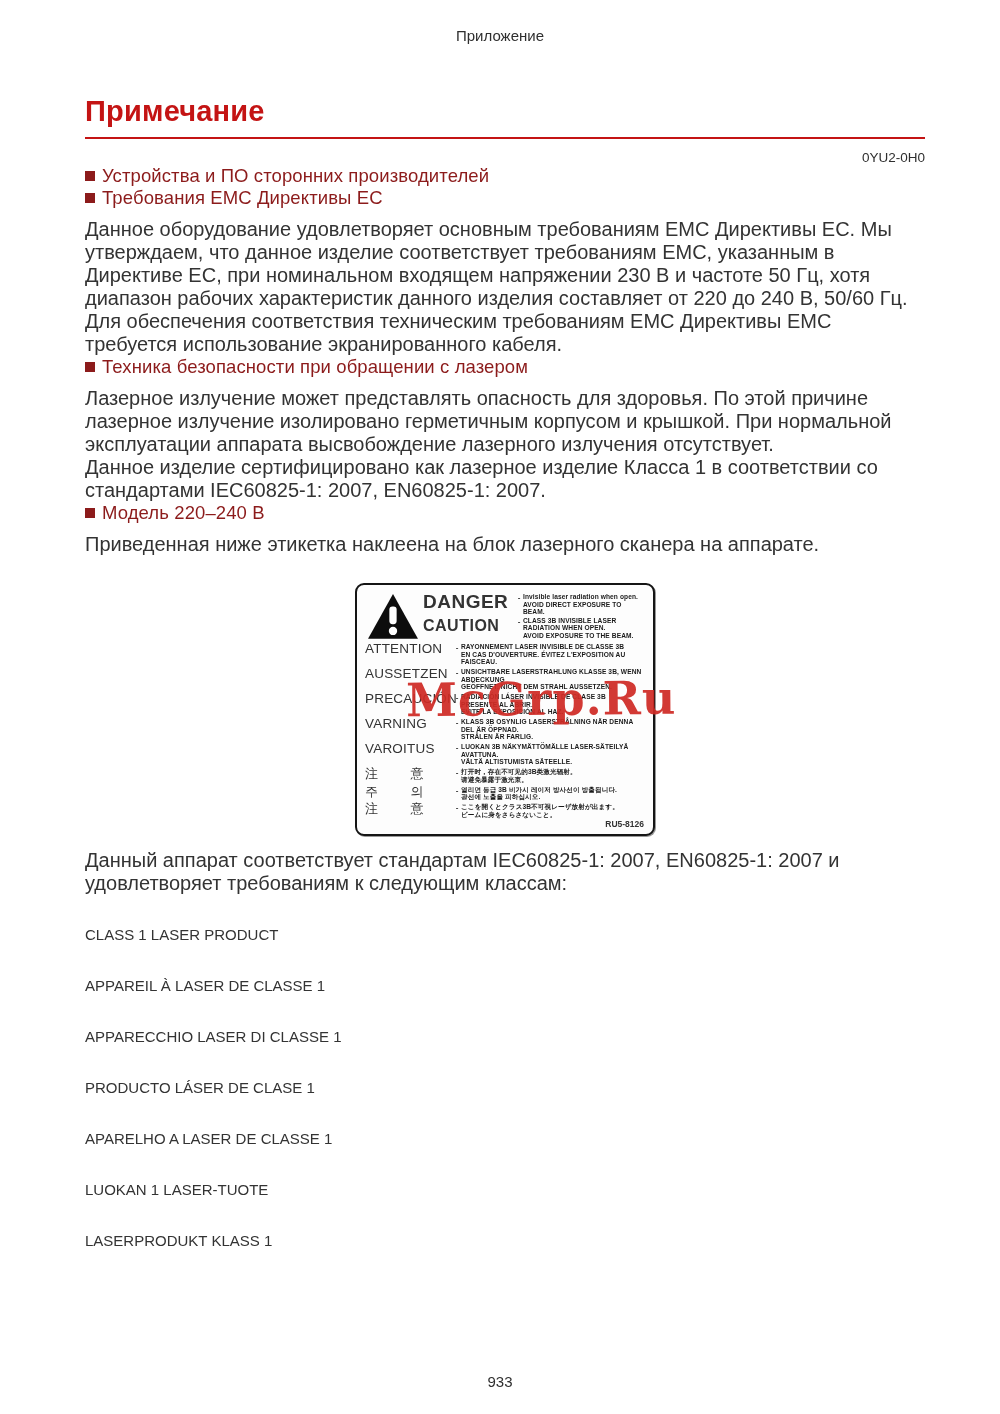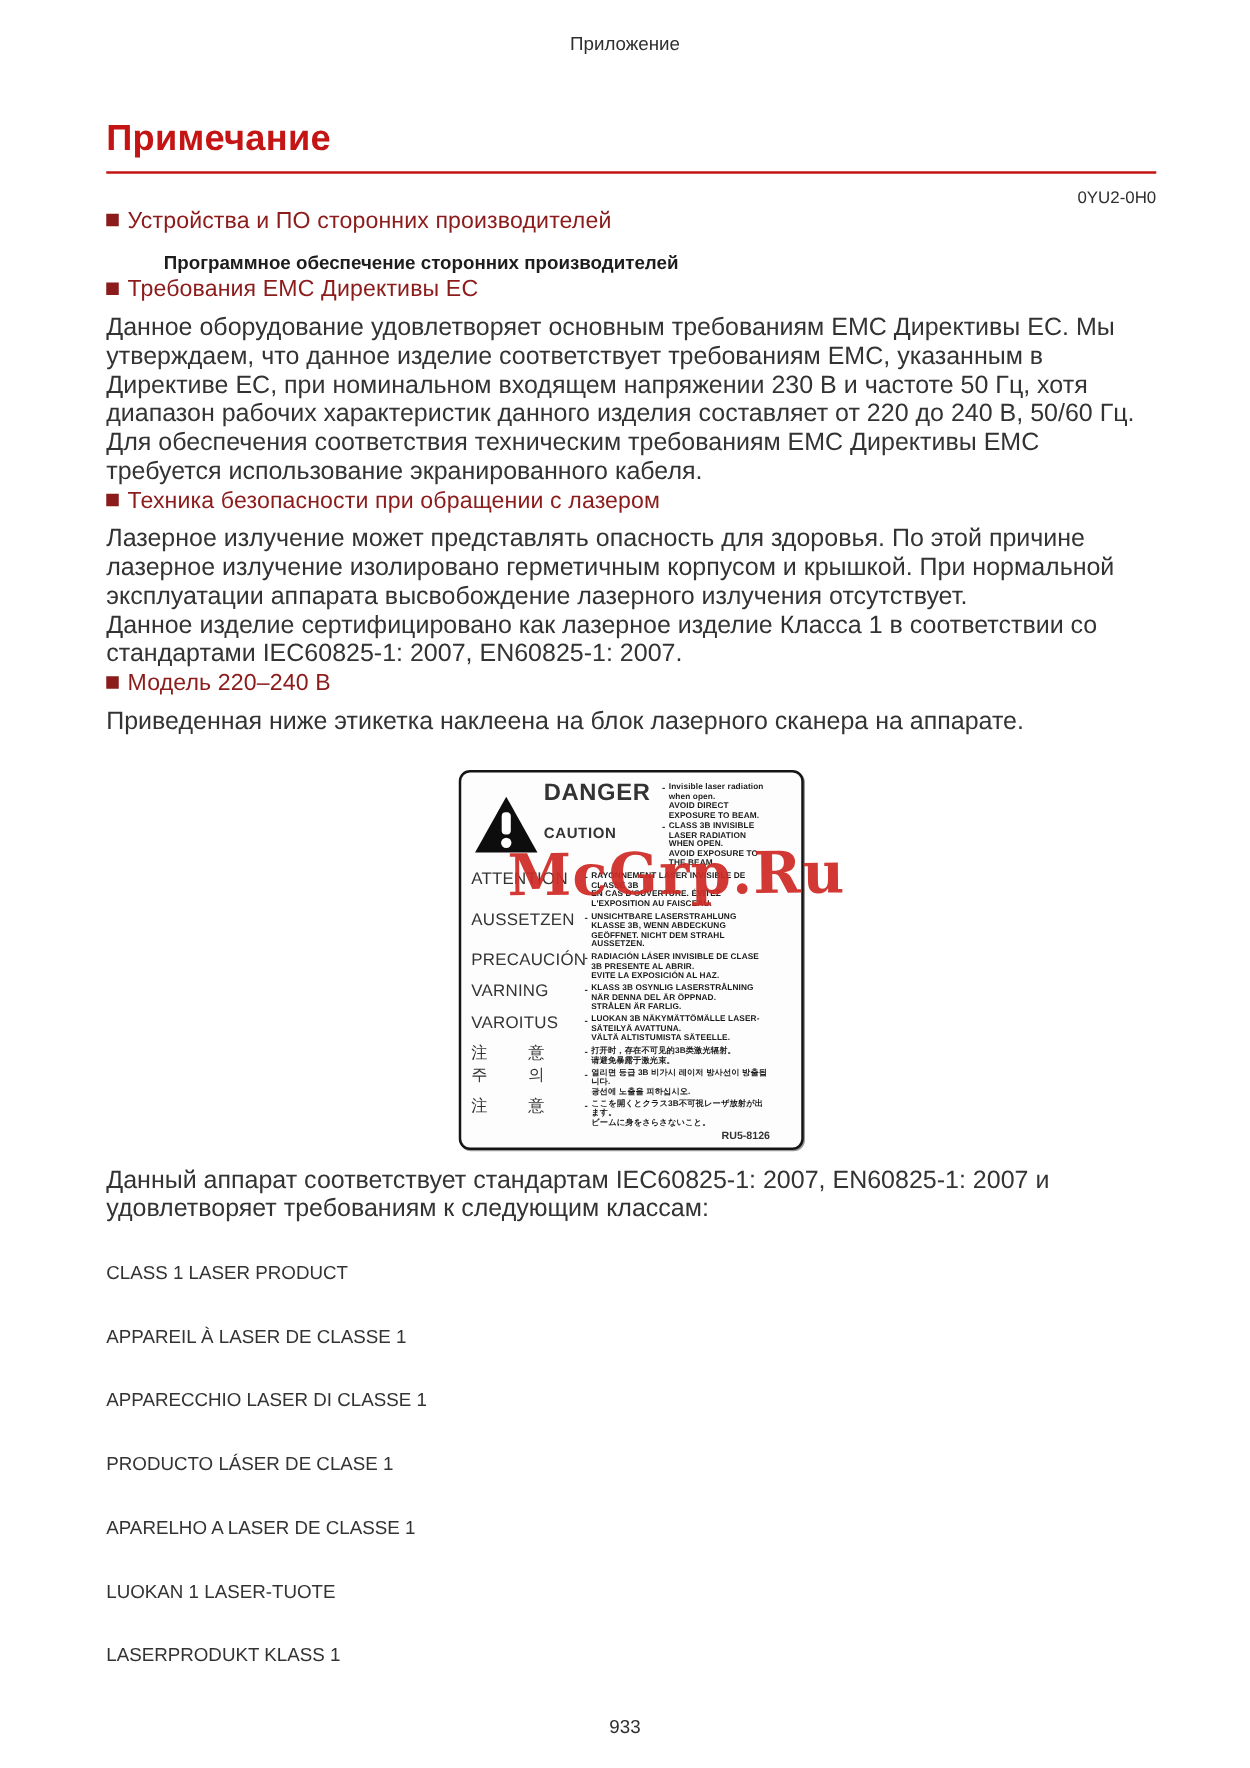--- a/index.html
+++ b/index.html
@@ -47,29 +47,29 @@
   }
   .watermark{
     position:absolute;left:406px;top:672px;z-index:5;pointer-events:none;
     font-family:"DejaVu Serif","Liberation Serif",serif;font-weight:bold;
     font-size:46px;color:var(--watermark);opacity:0.93;letter-spacing:1px;
     transform:rotate(-0.5deg);
   }
   
   .label-wrap{margin-top:27px;display:flex;justify-content:center;}
   .laser-label{
-    width:276px;border:2px solid #151515;border-radius:9px;background:#fdfdfd;
-    padding:7px 25px 5px 8px;box-shadow:1px 1px 0 #999;
+    width:300px;border:2px solid #151515;border-radius:9px;background:#fdfdfd;
+    padding:7px 9px 5px 8px;box-shadow:1px 1px 0 #999;
   }
   .lbl-top{display:flex;}
   .tri{width:52px;flex-shrink:0;margin:1px 4px 0 2px;}
   .lbl-hdr-rows{flex:1;}
   .lbl-row{display:flex;align-items:flex-start;}
   .word-danger{font-size:19px;line-height:19px;font-weight:bold;width:92px;flex-shrink:0;letter-spacing:0.5px;}
-  .word-caution{font-size:12px;line-height:16px;font-weight:bold;width:92px;flex-shrink:0;letter-spacing:0.5px;margin-top:2px;}
+  .word-caution{font-size:16px;line-height:16px;font-weight:bold;width:92px;flex-shrink:0;letter-spacing:0.5px;margin-top:2px;}
   .lbl-word{
     width:88px;flex-shrink:0;font-size:13.5px;line-height:14px;font-weight:normal;
     letter-spacing:0.2px;
   }
   .lbl-word.cjk{font-size:13px;word-spacing:28px;font-family:"DejaVu Sans",sans-serif;}
   .dash{font-size:8px;font-weight:bold;width:8px;flex-shrink:0;text-align:center;margin-top:1px;}
   .lbl-small{
     font-size:6.6px;line-height:7.5px;font-weight:bold;white-space:pre-line;
     letter-spacing:0.1px;color:#1a1a1a;margin-top:1px;flex:1;
   }
@@ -91,21 +91,20 @@
 
 <div class="content">
 
   <h1 class="doc-title">Примечание</h1>
   <div class="doc-code">0YU2-0H0</div>
 
   <h2 class="sec sec-1">
     <span class="sq"></span>
     <span>Устройства и ПО сторонних производителей</span>
   </h2>
-  <div class="bold-link">Программное обеспечение сторонних производителей</div>
 
   <h2 class="sec sec-2">
     <span class="sq"></span>
     <span>Требования EMC Директивы ЕС</span>
   </h2>
   <p class="para">Данное оборудование удовлетворяет основным требованиям EMC Директивы ЕС. Мы утверждаем, что данное изделие соответствует требованиям EMC, указанным в Директиве ЕС, при номинальном входящем напряжении 230 В и частоте 50 Гц, хотя диапазон рабочих характеристик данного изделия составляет от 220 до 240 В, 50/60 Гц. Для обеспечения соответствия техническим требованиям EMC Директивы EMC требуется использование экранированного кабеля.</p>
 
   <h2 class="sec sec-3">
     <span class="sq"></span>
     <span>Техника безопасности при обращении с лазером</span>

